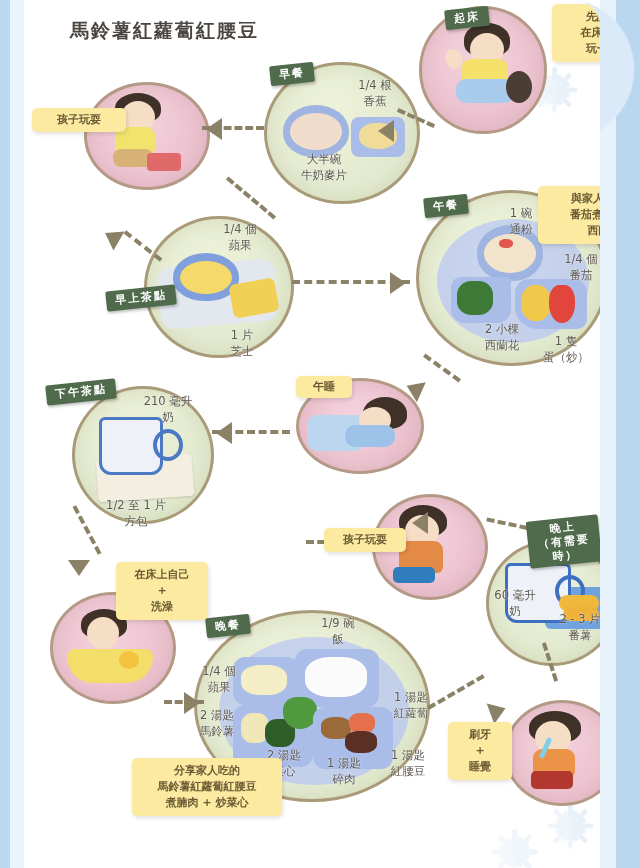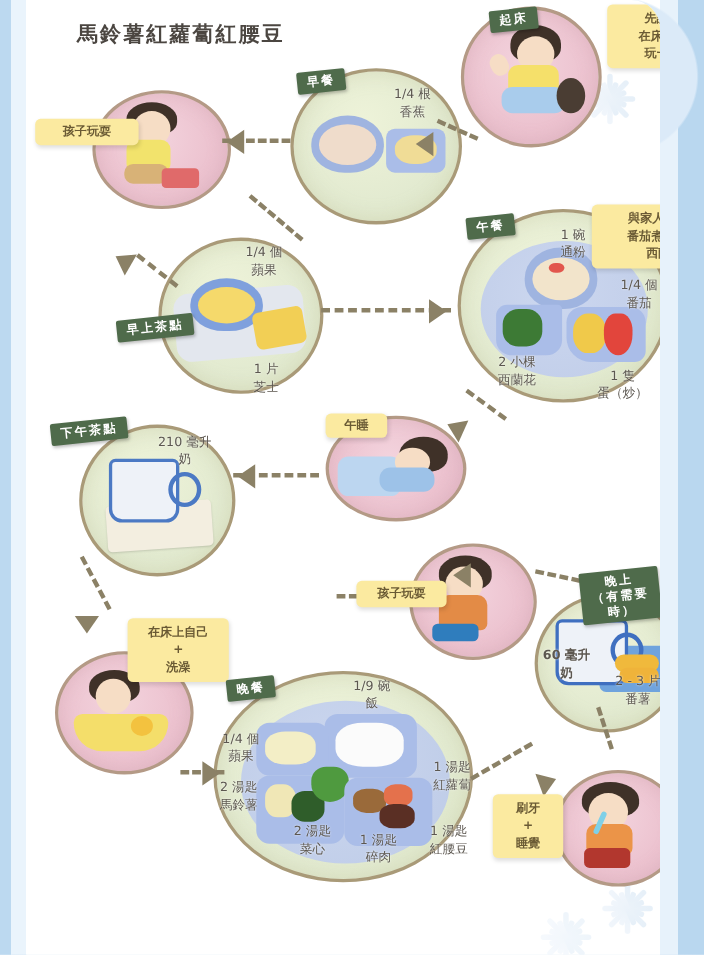--- a/index.html
+++ b/index.html
@@ -172,20 +172,22 @@
       <div class="bowl" style="left:16px;top:40px;width:66px;height:52px;">
             <div class="inner" style="background:#efdccb;"></div>
           </div>
       <div class="dish" style="left:84px;top:52px;width:54px;height:40px;"></div>
       <div class="food-blob" style="left:92px;top:58px;width:38px;height:26px;background:#f0dc96;"></div>
     </div>
   </div>
   <div class="tag" style="left:246px;top:64px;">早餐</div>
   <div class="cap" style="left:316px;top:78px;width:70px;">1/4 根
 香蕉</div>
+  <div class="cap" style="left:252px;top:152px;width:96px;">大半碗
+牛奶麥片</div>
 
   <div class="node kid" style="left:60px;top:82px;width:120px;height:102px;">
     <div class="ill">
       <div class="hair" style="left:28px;top:8px;width:46px;height:30px;"></div>
       <div class="head" style="left:34px;top:16px;width:34px;height:32px;"></div>
       <div class="body" style="left:28px;top:42px;width:40px;height:28px;background:#f2e36c;"></div>
       <div class="body" style="left:26px;top:64px;width:40px;height:18px;background:#d8b277;border-radius:8px;"></div>
       <div class="body" style="left:60px;top:68px;width:34px;height:18px;background:#e06a6a;border-radius:4px;"></div>
     </div>
   </div>
@@ -216,21 +218,21 @@
     </div>
   </div>
   <div class="tag" style="left:400px;top:196px;">午餐</div>
   <div class="note" style="left:514px;top:186px;width:116px;">與家人一起吃
 番茄煮炒蛋 +
 西蘭花</div>
   <div class="cap" style="left:468px;top:206px;width:58px;">1 碗
 通粉</div>
   <div class="cap" style="left:528px;top:252px;width:58px;">1/4 個
 番茄</div>
-  <div class="cap" style="left:412px;top:322px;width:68px;">2 小棵
+  <div class="cap" style="left:444px;top:322px;width:68px;">2 小棵
 西蘭花</div>
   <div class="cap" style="left:506px;top:334px;width:72px;">1 隻
 蛋（炒）</div>
 
   <div class="node food" style="left:120px;top:216px;width:144px;height:136px;">
     <div class="ill">
       <div class="plate" style="left:12px;top:44px;width:118px;height:62px;background:#e3e7ee;border-radius:14px;transform:rotate(-5deg);"></div>
       <div class="bowl" style="left:26px;top:34px;width:66px;height:48px;background:#7fa0dd;">
             <div class="inner" style="background:#f5d96b;"></div>
           </div>
@@ -269,20 +271,22 @@
   <div class="node food" style="left:48px;top:386px;width:136px;height:132px;">
     <div class="ill">
       <div class="bread" style="left:22px;top:68px;width:96px;height:42px;transform:rotate(-4deg);"></div>
       <div class="cup" style="left:24px;top:28px;width:58px;height:52px;"></div>
       <div style="position:absolute;left:78px;top:40px;width:22px;height:24px;border:4px solid #4b79c4;border-radius:50%;"></div>
     </div>
   </div>
   <div class="tag" style="left:22px;top:382px;">下午茶點</div>
   <div class="cap" style="left:110px;top:394px;width:68px;">210 毫升
 奶</div>
+  <div class="cap" style="left:66px;top:498px;width:92px;">1/2 至 1 片
+方包</div>
 
   <div class="dash" style="left:396px;top:366px;width:44px;transform:rotate(36deg);">
         <i></i>
       </div>
   <div class="arrow ar-left" style="left:382px;top:378px;transform:rotate(24deg);"></div>
 
   <div class="dash" style="left:188px;top:430px;width:78px;">
         <i></i>
       </div>
   <div class="arrow ar-left" style="left:192px;top:422px;"></div>
@@ -313,21 +317,21 @@
     <div class="ill">
       <div class="plate" style="left:56px;top:44px;width:62px;height:42px;background:#6fa3dd;border-radius:6px;"></div>
       <div class="cup" style="left:16px;top:20px;width:60px;height:54px;border-color:#3f6fc0;"></div>
       <div style="position:absolute;left:66px;top:32px;width:22px;height:24px;border:4px solid #3f6fc0;border-radius:50%;"></div>
       <div class="food-blob" style="left:70px;top:52px;width:40px;height:16px;background:#f0b93c;border-radius:8px;"></div>
       <div class="food-blob" style="left:74px;top:64px;width:36px;height:14px;background:#efb33a;border-radius:8px;"></div>
     </div>
   </div>
   <div class="tag" style="left:504px;top:518px;padding:3px 10px;">晚上
 （有需要時）</div>
-  <div class="cap" style="left:462px;top:588px;width:58px;font-weight:bold;">60 毫升
+  <div class="cap" style="left:462px;top:588px;width:58px;">60 毫升
 奶</div>
   <div class="cap" style="left:524px;top:612px;width:64px;">2 - 3 片
 番薯</div>
 
   <div class="node food" style="left:170px;top:610px;width:230px;height:186px;">
     <div class="ill">
       <div class="plate" style="left:22px;top:24px;width:190px;height:148px;background:radial-gradient(circle at 45% 40%,#ccd7ef,#bdcbe7);"></div>
       <div class="dish" style="left:98px;top:36px;width:84px;height:58px;border-radius:12px;"></div>
       <div class="food-blob" style="left:108px;top:44px;width:62px;height:40px;background:#fbfbfb;border-radius:40%;"></div>
       <div class="dish" style="left:36px;top:44px;width:66px;height:48px;border-radius:12px;"></div>
@@ -350,20 +354,23 @@
   <div class="cap" style="left:160px;top:708px;width:66px;">2 湯匙
 馬鈴薯</div>
   <div class="cap" style="left:356px;top:690px;width:62px;">1 湯匙
 紅蘿蔔</div>
   <div class="cap" style="left:232px;top:748px;width:56px;">2 湯匙
 菜心</div>
   <div class="cap" style="left:292px;top:756px;width:56px;">1 湯匙
 碎肉</div>
   <div class="cap" style="left:354px;top:748px;width:60px;">1 湯匙
 紅腰豆</div>
+  <div class="note" style="left:108px;top:758px;width:134px;">分享家人吃的
+馬鈴薯紅蘿蔔紅腰豆
+煮腩肉 + 炒菜心</div>
 
   <div class="node kid" style="left:480px;top:700px;width:110px;height:100px;">
     <div class="ill">
       <div class="hair" style="left:22px;top:8px;width:52px;height:32px;"></div>
       <div class="head" style="left:28px;top:18px;width:36px;height:34px;"></div>
       <div class="body" style="left:26px;top:46px;width:42px;height:28px;background:#eb9448;"></div>
       <div class="body" style="left:24px;top:68px;width:42px;height:18px;background:#b2372e;border-radius:5px;"></div>
       <div class="body" style="left:36px;top:34px;width:5px;height:22px;background:#7fd0e8;border-radius:3px;transform:rotate(24deg);"></div>
     </div>
   </div>

